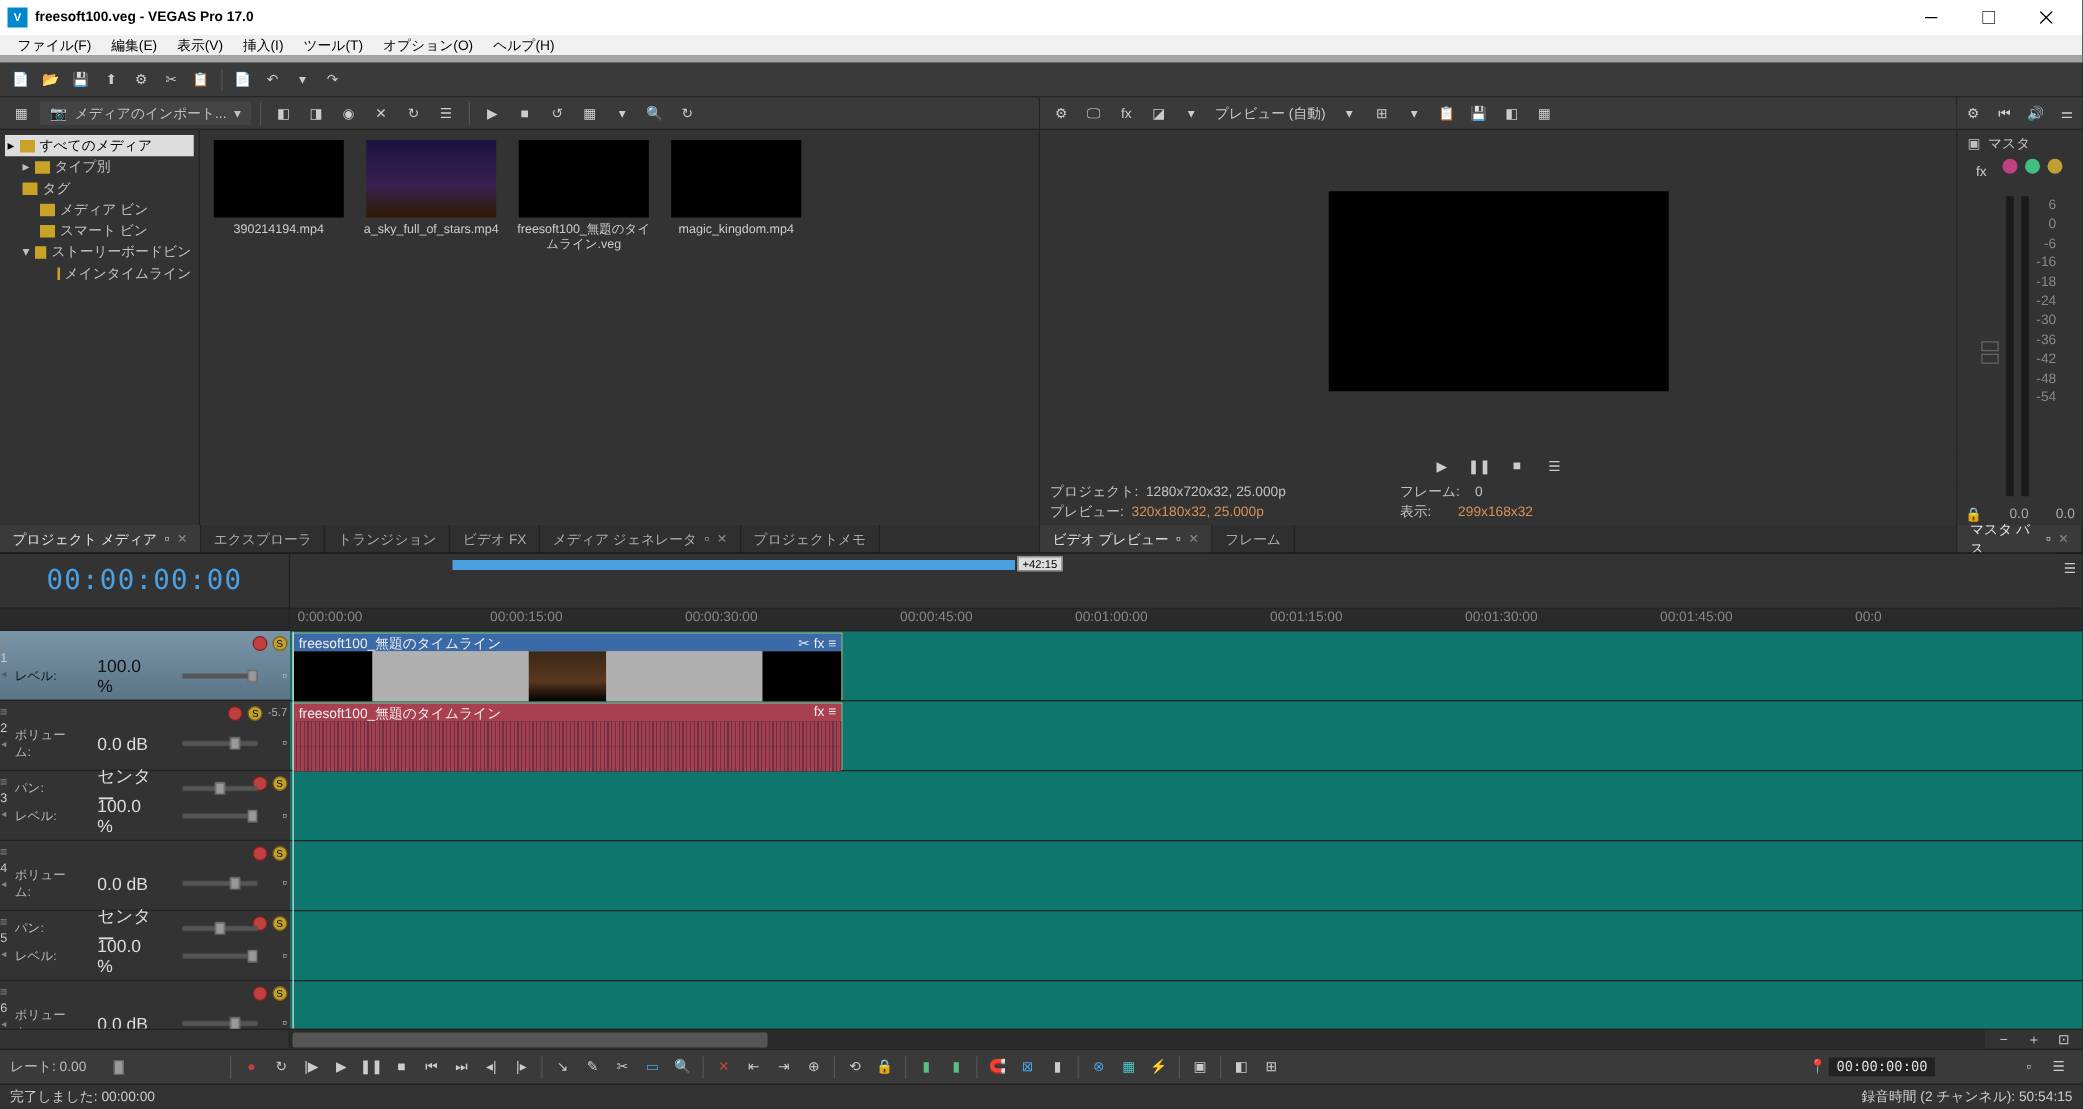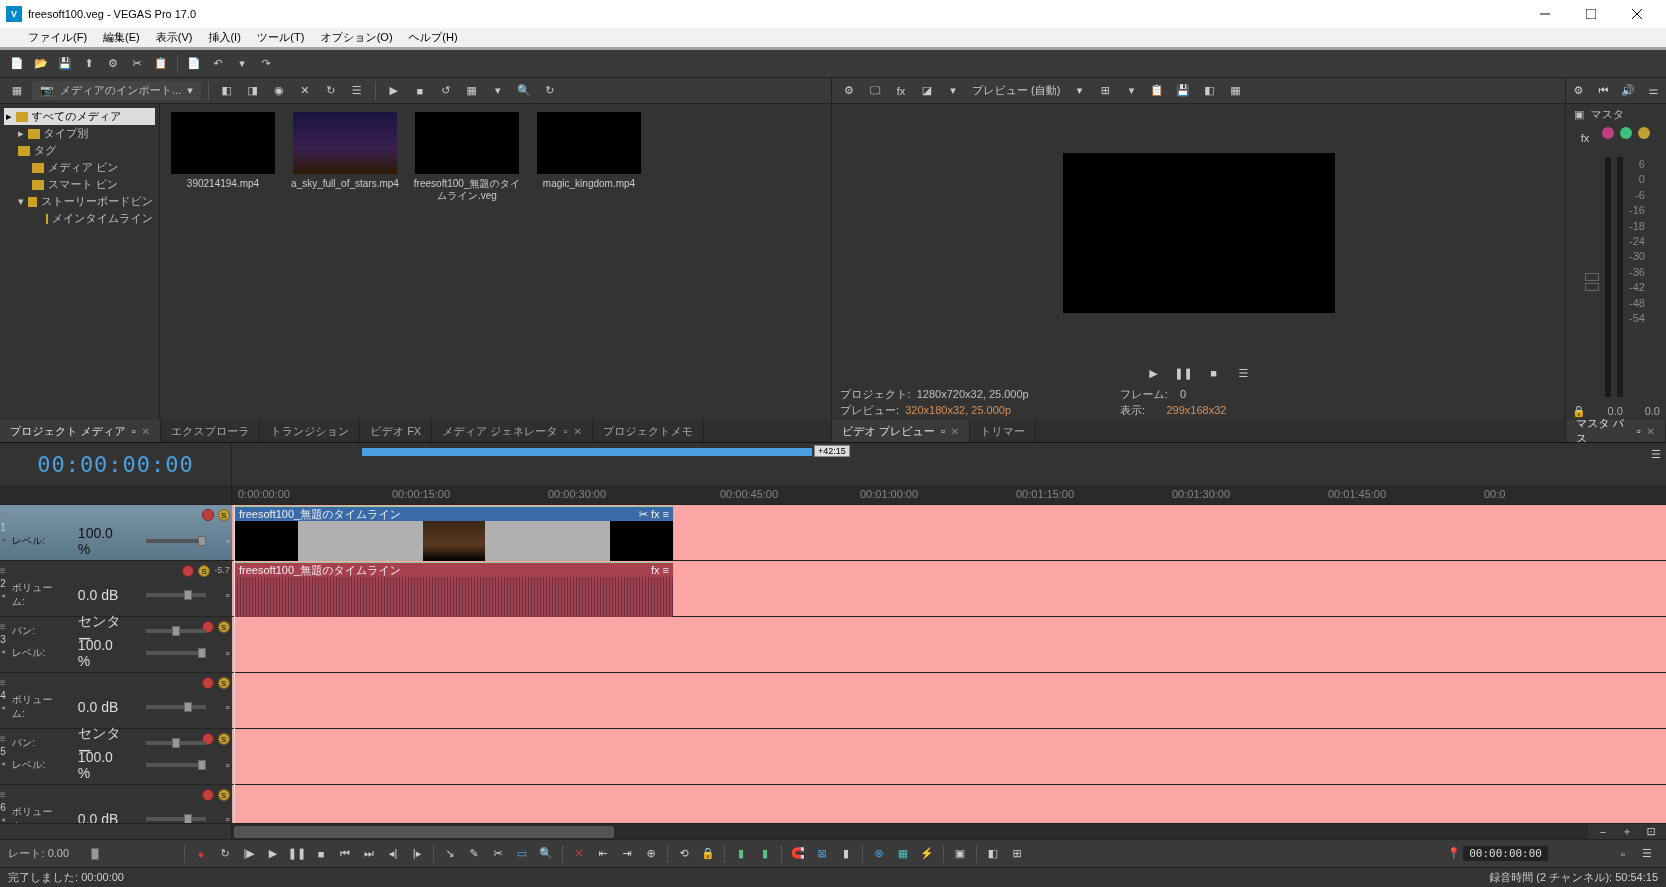--- a/index.html
+++ b/index.html
@@ -1,22 +1,22 @@
 <!DOCTYPE html>
 <html><head>
 <meta charset="utf-8">
 <style>
 * { margin: 0; padding: 0; box-sizing: border-box; font-family: "Segoe UI", Meiryo, sans-serif; font-size: 11px; user-select: none; }
 body { background: #2a2a2a; color: #c0c0c0; width: 1666px; height: 887px; overflow: hidden; display: flex; flex-direction: column; }
 .titlebar { background: #fff; color: #000; height: 28px; display: flex; align-items: center; padding: 0 6px; }
 .titlebar .logo { width: 16px; height: 16px; background: #0088cc; margin-right: 6px; display: flex; align-items: center; justify-content: center; color: #fff; font-weight: bold; font-size: 9px; }
-.titlebar .title { flex: 1; }
+.titlebar .title { flex: 1; font-weight: bold; }
 .titlebar .winbtns { display: flex; gap: 0; }
 .titlebar .winbtn { width: 46px; height: 28px; display: flex; align-items: center; justify-content: center; cursor: pointer; }
-.menubar { background: #f0f0f0; color: #000; height: 22px; display: flex; align-items: center; padding: 0 20px; border-bottom: 3px solid #a3a3a3; }
+.menubar { background: #f0f0f0; color: #000; height: 22px; display: flex; align-items: center; padding: 0 6px; border-bottom: 6px solid #a3a3a3; }
 .menubar .menuitem { padding: 2px 8px; cursor: pointer; }
 .toolbar-main { background: #3a3a3a; height: 28px; display: flex; align-items: center; padding: 0 6px; gap: 2px; border-bottom: 1px solid #222; }
 .tbtn { width: 22px; height: 22px; display: flex; align-items: center; justify-content: center; cursor: pointer; color: #ccc; border-radius: 2px; }
 .tsep { width: 1px; height: 18px; background: #555; margin: 0 3px; }
 .mid-area { flex: 1; display: flex; min-height: 0; }
 .left-panel { width: 832px; display: flex; flex-direction: column; background: #333; border-right: 1px solid #222; }
 .media-toolbar { height: 26px; background: #3a3a3a; display: flex; align-items: center; padding: 0 6px; gap: 4px; border-bottom: 1px solid #222; }
 .media-import-dd { background: #444; padding: 2px 8px; display: flex; align-items: center; gap: 6px; cursor: pointer; }
 .media-body { flex: 1; display: flex; min-height: 0; }
 .media-tree { width: 160px; background: #333; border-right: 1px solid #222; padding: 4px 4px; overflow: auto; }
@@ -75,21 +75,21 @@
 .track-top-icons { display:flex; justify-content:flex-end; gap:4px; }
 .track-rec { width:12px;height:12px;border-radius:50%;background:#c04040; border:1px solid #802020;}
 .track-solo { width:12px;height:12px;border-radius:50%;background:#c0a030; border:1px solid #806010; font-size:8px; text-align:center; line-height:12px; color:#000;}
 .track-row { display: flex; align-items: center; gap: 20px; }
 .track-lbl { color: #bbb; font-size: 10px; width:46px; }
 .track-val { color: #ddd; font-size: 14px; width:48px; }
 .track-slider { width: 60px; height: 4px; background: #555; position: relative; }
 .track-slider .thumb { position: absolute; width: 8px; height: 10px; background: #999; top: -3px; border:1px solid #666;}
 .track-hdr.video { background: linear-gradient(#7a94a8,#5a7488); }
 .track-hdr.video .track-lbl, .track-hdr.video .track-val { color: #111; }
-.tl-clips { flex: 1; background: #fca5a5; position: relative; overflow: hidden; }
+.tl-clips { flex: 1; background: #0f766e; position: relative; overflow: hidden; }
 .tl-track-lane { position: absolute; left: 0; right: 0; height: 56px; border-bottom: 1px solid #222; }
 .clip { position: absolute; top: 0; height: 54px; border: 1px solid #9c9; background: #333; }
 .clip-head { height: 14px; display: flex; align-items: center; justify-content: space-between; padding: 0 4px; color: #eee; font-size: 10px; }
 .clip-head.video { background: #3a6aa8; }
 .clip-head.audio { background: #a84050; }
 .clip-body { height: 40px; display: flex; }
 .clip-body.vid { background: #aaa; }
 .clip-body.vid .seg { flex:1; }
 .clip-body.vid .black { background:#000; }
 .clip-body.vid .grey { background:#b0b0b0; }
@@ -282,21 +282,21 @@
           <div><span>フレーム:</span>&nbsp;&nbsp;&nbsp;&nbsp;<span>0</span></div>
           <div><span>表示:</span>&nbsp;&nbsp;&nbsp;&nbsp;&nbsp;&nbsp;&nbsp;<span class="orange">299x168x32</span></div>
         </div>
       </div>
       <div class="panel-tabs">
         <div class="ptab active">
             <span>ビデオ プレビュー</span> 
             <span>▫</span> 
             <span class="close">✕</span>
           </div>
-        <div class="ptab">トリマー</div>
+        <div class="ptab">フレーム</div>
       </div>
     </div>
 
     <div class="master-panel">
       <div class="master-toolbar">
         <div class="tbtn">⚙</div>
         <div class="tbtn">⏮</div>
         <div class="tbtn">🔊</div>
         <div class="tbtn">⚌</div>
       </div>

